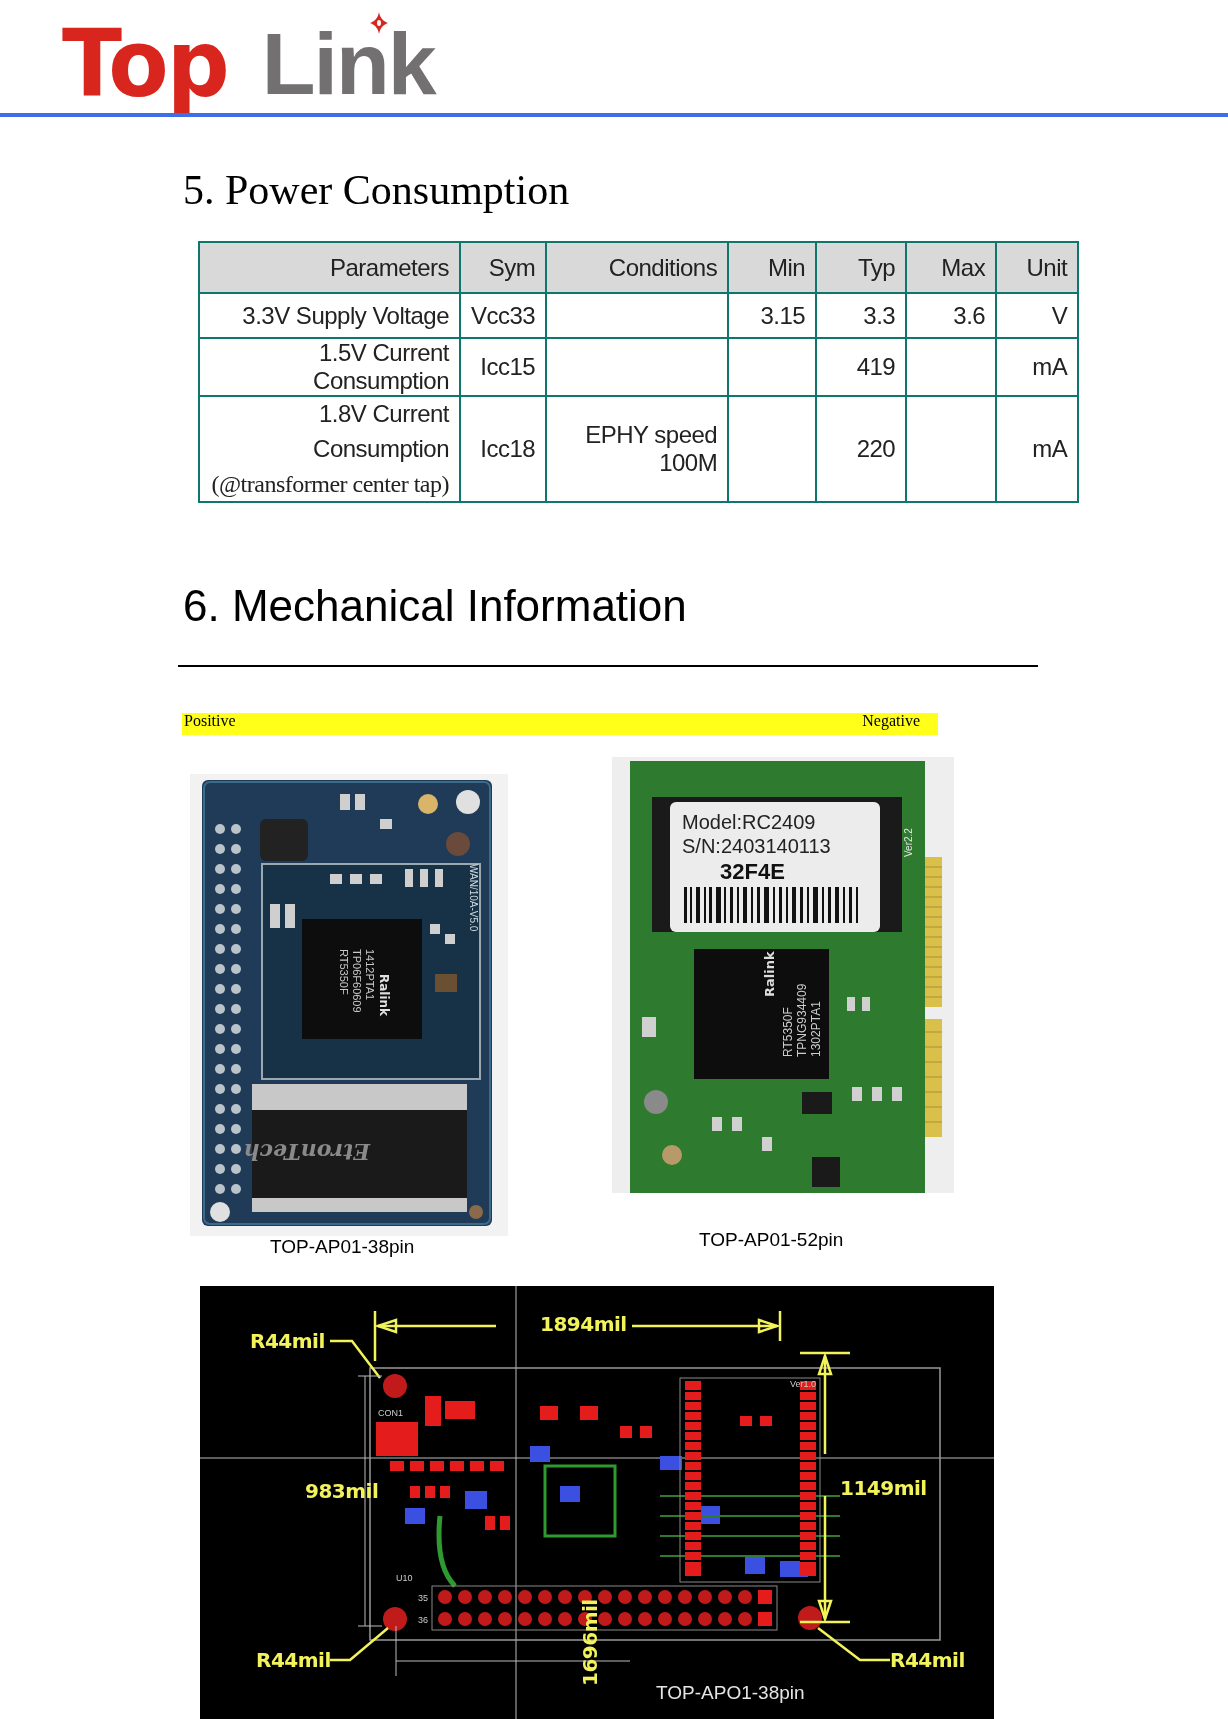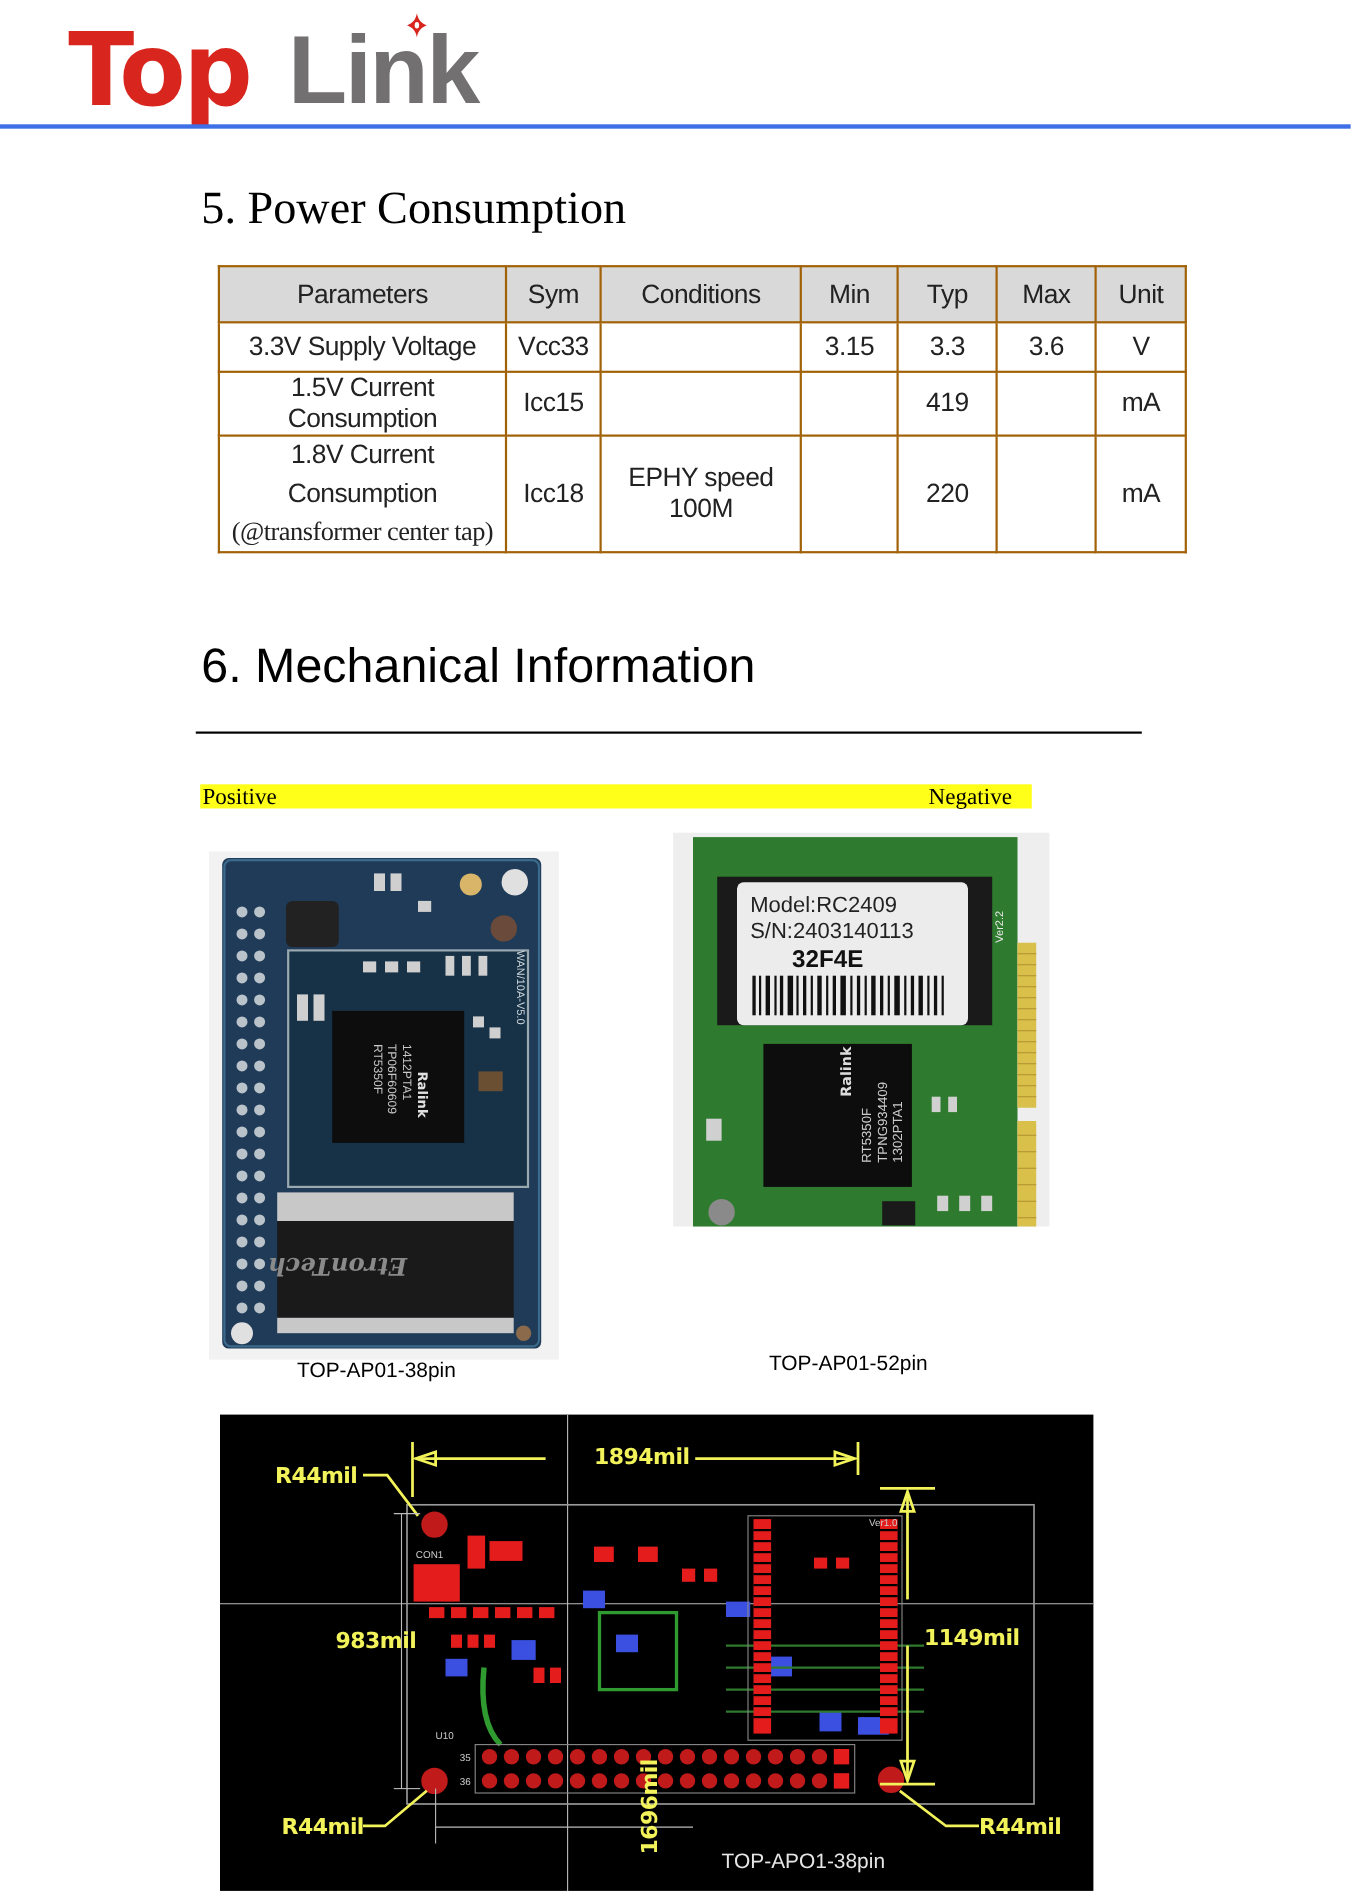--- a/index.html
+++ b/index.html
@@ -12,34 +12,34 @@
   .logo-diamond { position:absolute; left:108px; top:-8px; width:18px; height:22px; }
   .header-rule { position:absolute; left:0; top:113px; width:1228px; height:4px; background:#3f6fe6; }
 
   .h-section { position:absolute; font-size:42px; font-weight:normal; margin:0; }
   #h5 { left:183px; top:166px;font-family:Liberation Serif, serif; }
   #h6 { left:183px; top:581px; font-size:44px; }
   .section-rule { position:absolute; left:178px; top:665px; width:860px; height:2px; background:#000; }
 
   
   .ptable { position:absolute; left:198px; top:241px; border-collapse:collapse; font-family:"Liberation Sans Narrow","Liberation Sans", sans-serif; font-size:24px; color:#222; }
-  .ptable th, .ptable td { border:2px solid #a16207; padding:0 10px; text-align:center; vertical-align:middle; font-weight:normal; height:43px; letter-spacing:-0.5px; }
+  .ptable th, .ptable td { border:2px solid #0f766e; padding:0 10px; text-align:right; vertical-align:middle; font-weight:normal; height:43px; letter-spacing:-0.5px; }
   .ptable th { background:#d9d9d9; height:49px; }
   .ptable td.multi { height:84px; line-height:1.45; }
   .c1 { width:239px; } .c2 { width:64px; } .c3 { width:160px; } .c4 { width:66px; } .c5 { width:68px; } .c6 { width:68px; } .c7 { width:60px; }
 
   
-  .polarity { position:absolute; left:182px; top:713px; width:756px; height:22px; background:#ffff1a; font-family:"Liberation Serif", serif; font-size:21px; }
+  .polarity { position:absolute; left:182px; top:713px; width:756px; height:22px; background:#ffff1a; font-family:"Liberation Serif", serif; font-size:16px; }
   .polarity .pos { position:absolute; left:2px; top:-1px; }
   .polarity .neg { position:absolute; right:18px; top:-1px; }
 
   
   .photo { position:absolute; overflow:hidden; }
   #board38 { left:190px; top:774px; width:318px; height:462px; background:#f2f2f2; }
-  #board52 { left:612px; top:757px; width:342px; height:358px; background:#eeeeee; }
+  #board52 { left:612px; top:757px; width:342px; height:436px; background:#eeeeee; }
   .caption { position:absolute; font-size:19px; }
   #cap38 { left:270px; top:1236px; }
   #cap52 { left:699px; top:1229px; }
 
   
   #pcb { position:absolute; left:200px; top:1286px; width:794px; height:433px; background:#000; overflow:hidden; }
   .dim { position:absolute; font-family:"DejaVu Sans", sans-serif; font-weight:bold; color:#f2f25a; font-size:20px; letter-spacing:-0.5px; }
   .pcb-caption { position:absolute; left:456px; top:396px; color:#e5e5e5; font-size:19px; font-family:"Liberation Sans", sans-serif; }
 </style>
 </head>

